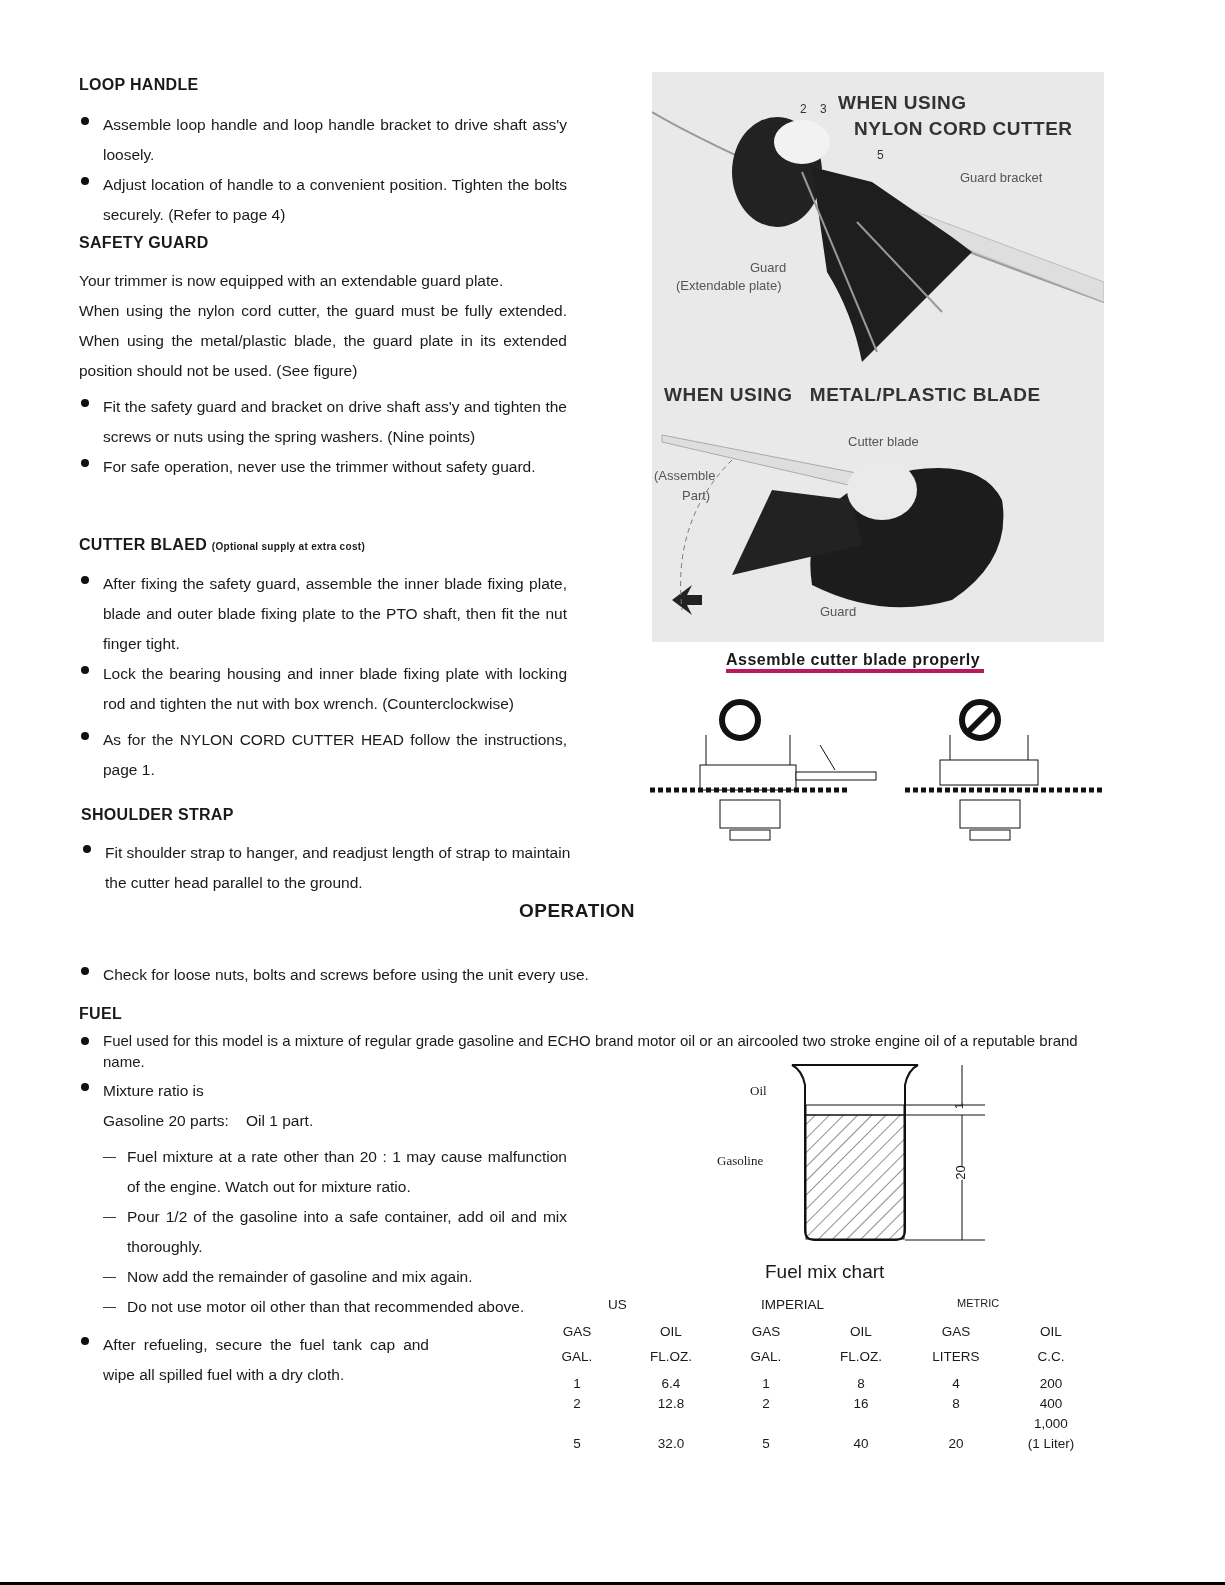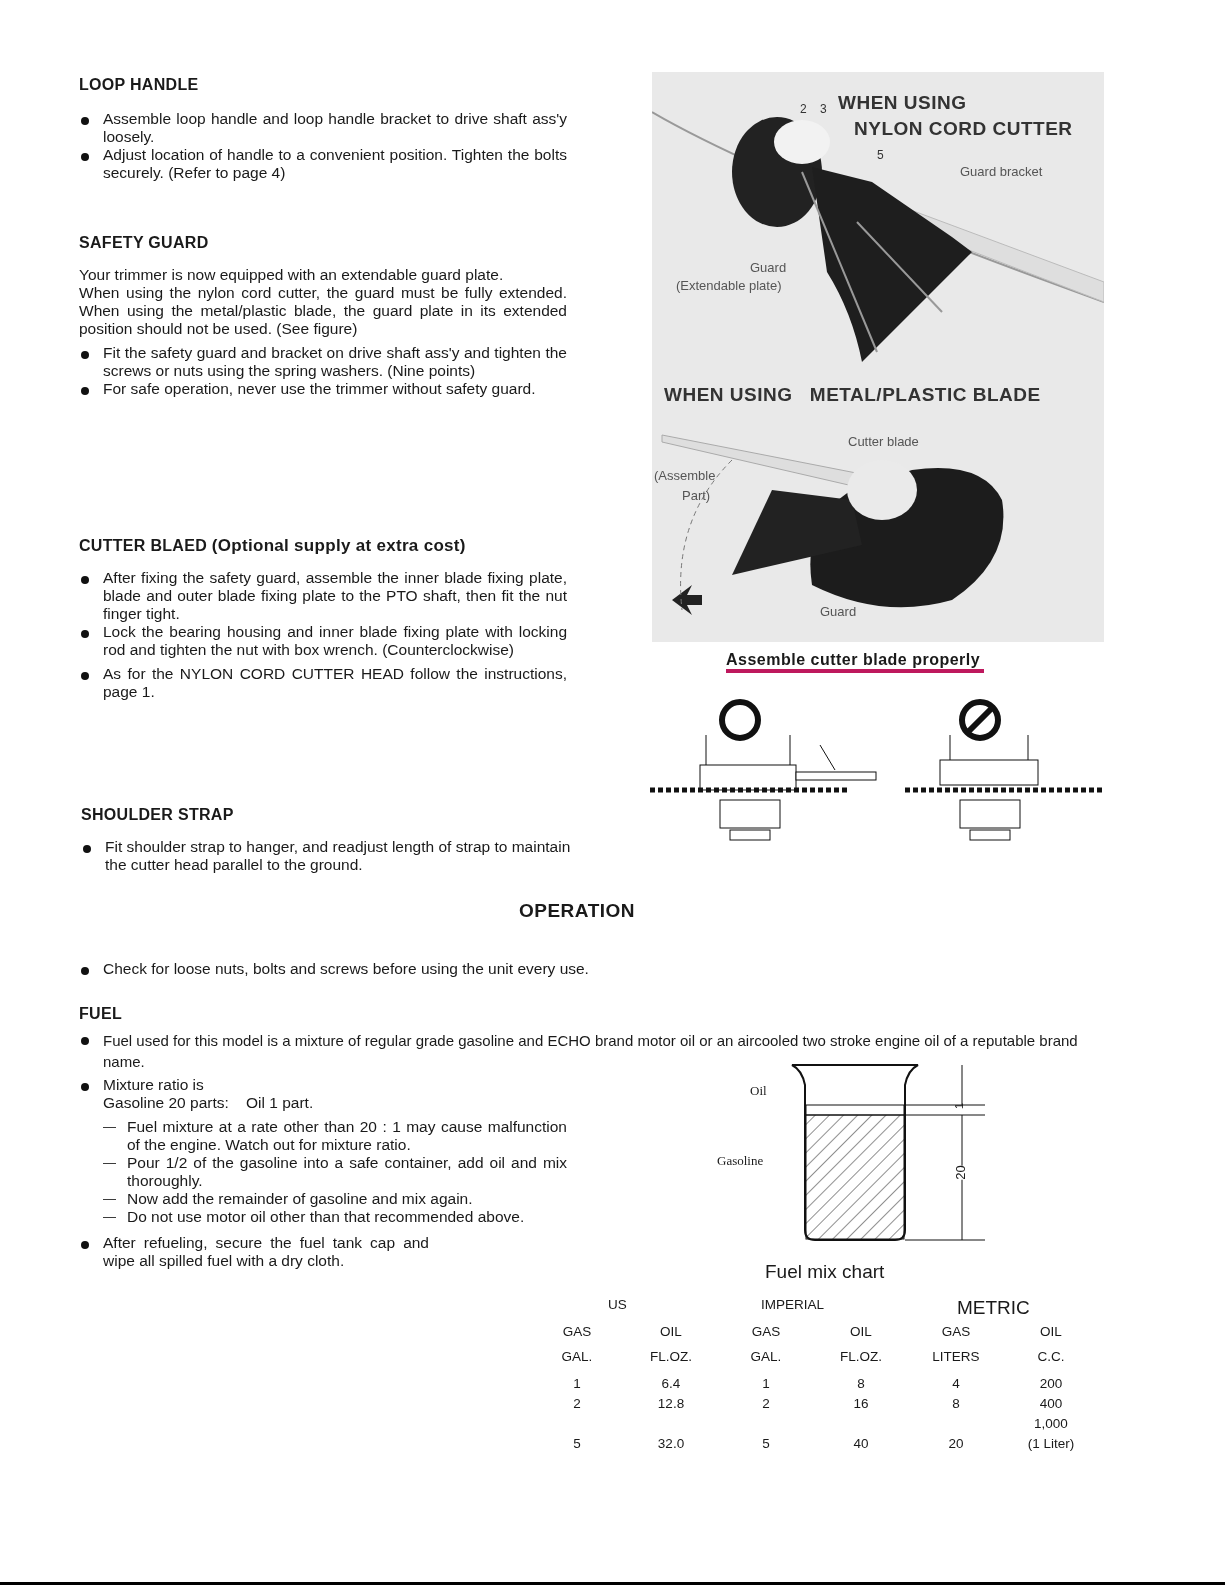--- a/index.html
+++ b/index.html
@@ -2,21 +2,21 @@
 <html><head>
 <meta charset="utf-8">
 <style>
   html, body { margin: 0; padding: 0; background: #ffffff; }
   body {
     width: 1225px; height: 1585px; position: relative; overflow: hidden;
     font-family: "Liberation Sans", sans-serif; color: #1a1a1a;
   }
   .abs { position: absolute; }
   .h { font-weight: bold; font-size: 16px; letter-spacing: 0.3px; }
-  .p { font-size: 15.5px; line-height: 18px; text-align: justify; }
+  .p { font-size: 15.5px; line-height: 30px; text-align: justify; }
   .bul { position: relative; padding-left: 24px; }
   .bul::before {
     content: ""; position: absolute; left: 2px; top: 7px; width: 8px; height: 8px;
     border-radius: 50%; background: #111;
   }
   .dash { position: relative; padding-left: 24px; }
   .dash::before { content: "\2014"; position: absolute; left: 0; top: 0; font-size: 13px; }
   .photo { background: #e9e9e9; }
   .cap { font-size: 13px; color: #555; }
   .big { font-weight: bold; font-size: 19px; color: #333; letter-spacing: 0.5px; }
@@ -37,21 +37,21 @@
 <div class="abs p" style="left:79px;top:266px;width:488px;">
   <div>Your trimmer is now equipped with an extendable guard plate.</div>
   <div>When using the nylon cord cutter, the guard must be fully extended. When using the metal/plastic blade, the guard plate in its extended position should not be used. (See figure)</div>
   <div style="height:6px"></div>
   <div class="bul">Fit the safety guard and bracket on drive shaft ass'y and tighten the screws or nuts using the spring washers. (Nine points)</div>
   <div class="bul">For safe operation, never use the trimmer without safety guard.</div>
 </div>
 
 <div class="abs h" style="left:79px;top:536px;">
   <span>CUTTER BLAED</span>
-  <span style="font-size:17px">(Optional supply at extra cost)</span>
+  <span style="font-size:10px">(Optional supply at extra cost)</span>
 </div>
 <div class="abs p" style="left:79px;top:569px;width:488px;">
   <div class="bul">After fixing the safety guard, assemble the inner blade fixing plate, blade and outer blade fixing plate to the PTO shaft, then fit the nut finger tight.</div>
   <div class="bul">Lock the bearing housing and inner blade fixing plate with locking rod and tighten the nut with box wrench. (Counterclockwise)</div>
   <div class="bul" style="margin-top:6px;">As for the NYLON CORD CUTTER HEAD follow the instructions, page 1.</div>
 </div>
 
 <div class="abs h" style="left:81px;top:806px;">SHOULDER STRAP</div>
 <div class="abs p" style="left:81px;top:838px;width:500px;text-align:left;">
   <div class="bul">Fit shoulder strap to hanger, and readjust length of strap to maintain the cutter head parallel to the ground.</div>
@@ -65,21 +65,21 @@
     <ellipse cx="150" cy="70" rx="28" ry="22" fill="#f2f2f2"></ellipse>
     <path d="M160,95 L220,110 L300,165 L320,180 Q280,220 210,290 Q200,240 175,200 Z" fill="#1e1e1e"></path>
     <line x1="150" y1="100" x2="225" y2="280" stroke="#999" stroke-width="2"></line>
     <line x1="205" y1="150" x2="290" y2="240" stroke="#999" stroke-width="2"></line>
   </svg>
   <div class="abs" style="left:148px;top:30px;font-size:12px;color:#333;">2</div>
   <div class="abs" style="left:168px;top:30px;font-size:12px;color:#333;">3</div>
   <div class="abs" style="left:225px;top:76px;font-size:12px;color:#333;">5</div>
   <div class="abs big" style="left:186px;top:20px;">WHEN USING</div>
   <div class="abs big" style="left:202px;top:46px;">NYLON CORD CUTTER</div>
-  <div class="abs cap" style="left:308px;top:92px;text-align:right;">Guard bracket</div>
+  <div class="abs cap" style="left:308px;top:98px;text-align:right;">Guard bracket</div>
   <div class="abs cap" style="left:98px;top:188px;">Guard</div>
   <div class="abs cap" style="left:24px;top:206px;">(Extendable plate)</div>
 </div>
 
 <div class="abs photo" style="left:652px;top:370px;width:452px;height:272px;">
   <div class="abs big" style="left:12px;top:14px;white-space:pre;">WHEN USING   METAL/PLASTIC BLADE</div>
   <svg width="452" height="272">
     <path d="M10,65 L240,110 L240,125 L10,72 Z" fill="#dedede" stroke="#aaa"></path>
     <path d="M260,100 Q330,90 350,130 Q360,190 300,230 Q230,250 160,215 Q150,150 200,120 Z" fill="#1c1c1c"></path>
     <path d="M120,120 L200,130 L210,175 L80,205 Z" fill="#222"></path>
@@ -159,21 +159,21 @@
   <line x1="262" y1="55" x2="262" y2="180" stroke="#111"></line>
 </svg>
 <div class="abs" style="left:750px;top:1083px;font-family:'Liberation Serif',serif;font-size:13px;">Oil</div>
 <div class="abs" style="left:717px;top:1153px;font-family:'Liberation Serif',serif;font-size:13px;">Gasoline</div>
 <div class="abs" style="left:956px;top:1100px;font-size:11px;transform:rotate(-90deg);">1</div>
 <div class="abs" style="left:953px;top:1165px;font-size:13px;transform:rotate(-90deg);background:#fff;">20</div>
 <div class="abs" style="left:765px;top:1261px;font-size:19px;">Fuel mix chart</div>
 
 <div class="abs" style="left:608px;top:1297px;font-size:13.5px;">US</div>
 <div class="abs" style="left:761px;top:1297px;font-size:13.5px;">IMPERIAL</div>
-<div class="abs" style="left:957px;top:1297px;font-size:19px;">METRIC</div>
+<div class="abs" style="left:957px;top:1297px;font-size:11px;">METRIC</div>
 
 <table class="abs fuel" style="left:548px;top:1324px;">
   <colgroup>
       <col style="width:58px">
       <col style="width:130px">
       <col style="width:60px">
       <col style="width:130px">
       <col style="width:60px">
       <col style="width:130px">
     </colgroup>

